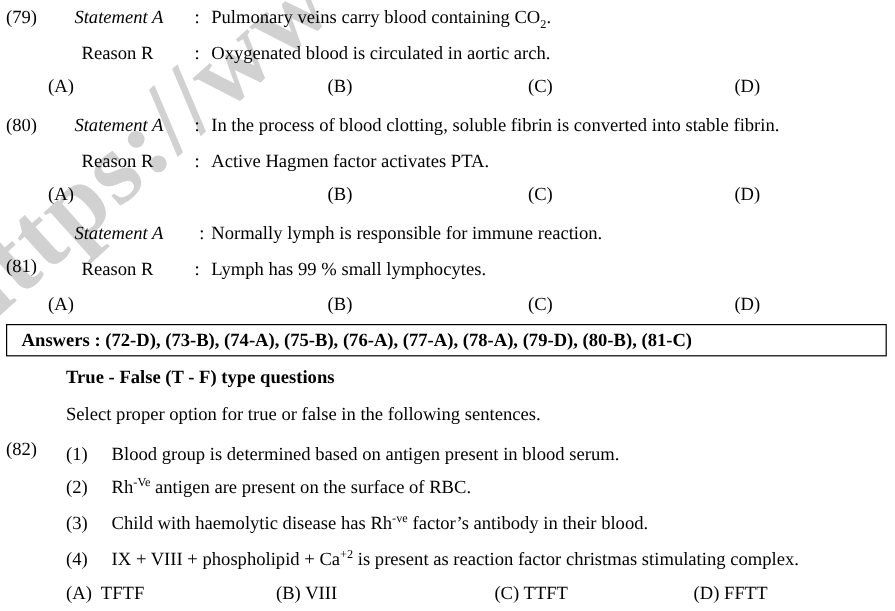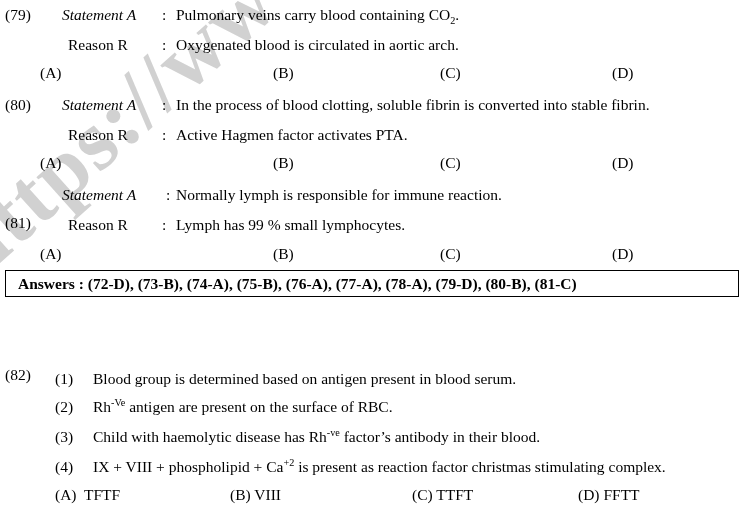--- a/index.html
+++ b/index.html
@@ -195,20 +195,22 @@
       <span class="opt opt-b">(B)</span>
       <span class="opt opt-c">(C)</span>
       <span class="opt opt-d">(D)</span>
     </div>
   </div>
 
   <div id="answers-box">
     <span class="answers-text">Answers :  (72-D), (73-B), (74-A), (75-B), (76-A), (77-A), (78-A), (79-D), (80-B), (81-C)</span>
   </div>
 
+  <div id="tf-heading">True - False (T - F) type questions</div>
+  <div id="tf-instruction">Select proper option for true or false in the following sentences.</div>
 
   <span id="q82num">(82)</span>
 
   <div class="tf-item" style="left:55px;top:370px;">
     <span class="tf-num">(1)</span>
     <span class="tf-text"><span>Blood group is determined based on antigen present in blood serum.</span><sup></sup><span></span></span>
   </div>
 
   <div class="tf-item" style="left:55px;top:398px;">
     <span class="tf-num">(2)</span>

